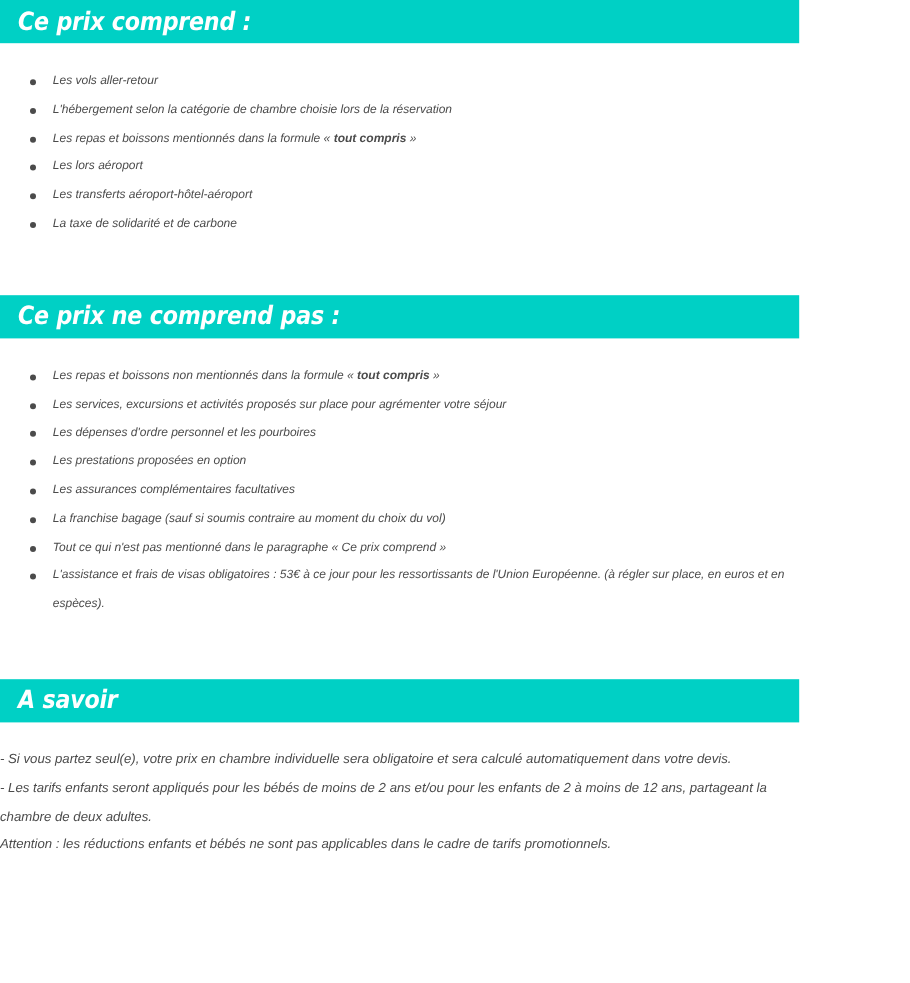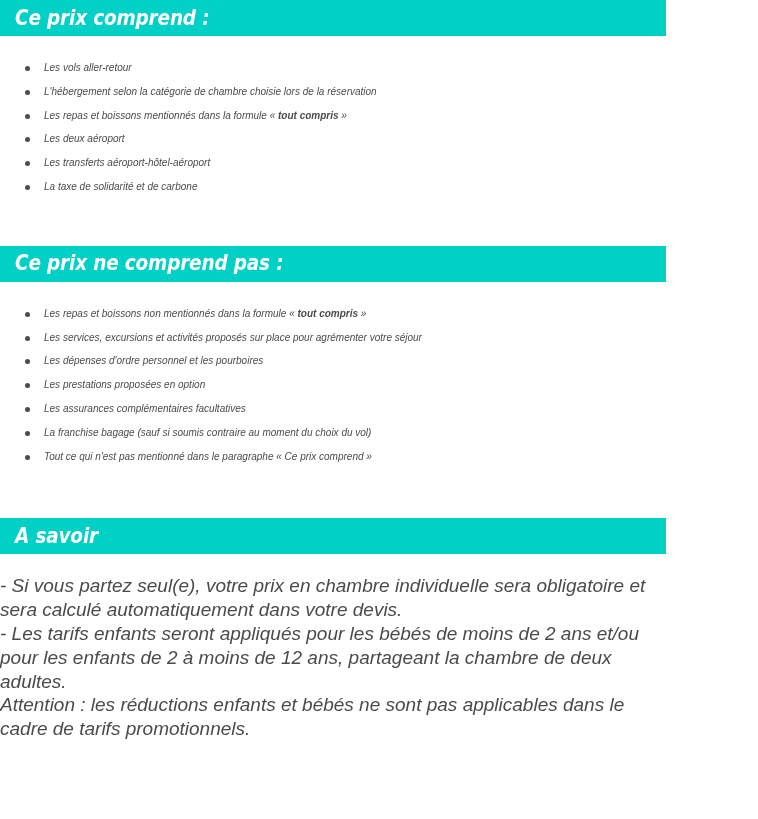--- a/index.html
+++ b/index.html
@@ -88,60 +88,61 @@
   .gap-after-inclus { height: 47px; }
   .gap-after-exclus { height: 50px; }
 
   
   .notes {
     margin-top: 20px;
   }
   .notes p {
     margin: 0;
     font-style: italic;
-    font-size: 19px;
+    font-size: 11px;
     line-height: 23.8px;
     color: #4b4b4b;
   }
   .notes p.spaced {
     margin-top: 0;
   }
 </style>
 </head>
 <body>
 
 <div class="page">
 
   <div class="section-bar" id="bar-inclus">
     <h2>Ce prix comprend :</h2>
   </div>
 
   <ul class="bullets" id="list-inclus">
     <li><span>Les vols aller-retour</span></li>
     <li><span>L'hébergement selon la catégorie de chambre choisie lors de la réservation</span></li>
     <li><span>Les repas et boissons mentionnés dans la formule « </span><b>tout compris</b><span> »</span></li>
-    <li><span>Les deux aéroport</span></li>
+    <li><span>Les lors aéroport</span></li>
     <li><span>Les transferts aéroport-hôtel-aéroport</span></li>
     <li><span>La taxe de solidarité et de carbone</span></li>
   </ul>
 
   <div class="gap-after-inclus"></div>
 
   <div class="section-bar" id="bar-exclus">
     <h2>Ce prix ne comprend pas :</h2>
   </div>
 
   <ul class="bullets" id="list-exclus">
     <li><span>Les repas et boissons non mentionnés dans la formule « </span><b>tout compris</b><span> »</span></li>
     <li><span>Les services, excursions et activités proposés sur place pour agrémenter votre séjour</span></li>
     <li><span>Les dépenses d'ordre personnel et les pourboires</span></li>
     <li><span>Les prestations proposées en option</span></li>
     <li><span>Les assurances complémentaires facultatives</span></li>
     <li><span>La franchise bagage (sauf si soumis contraire au moment du choix du vol)</span></li>
     <li><span>Tout ce qui n'est pas mentionné dans le paragraphe « Ce prix comprend »</span></li>
+    <li class="wrap"><span>L'assistance et frais de visas obligatoires : 53€ à ce jour pour les ressortissants de l'Union Européenne.  (à régler sur place, en euros et en espèces).</span></li>
   </ul>
 
   <div class="gap-after-exclus"></div>
 
   <div class="section-bar" id="bar-asavoir">
     <h2>A savoir</h2>
   </div>
 
   <div class="notes">
     <p>- Si vous partez seul(e), votre prix en chambre individuelle sera obligatoire et sera calculé automatiquement dans votre devis.</p>

